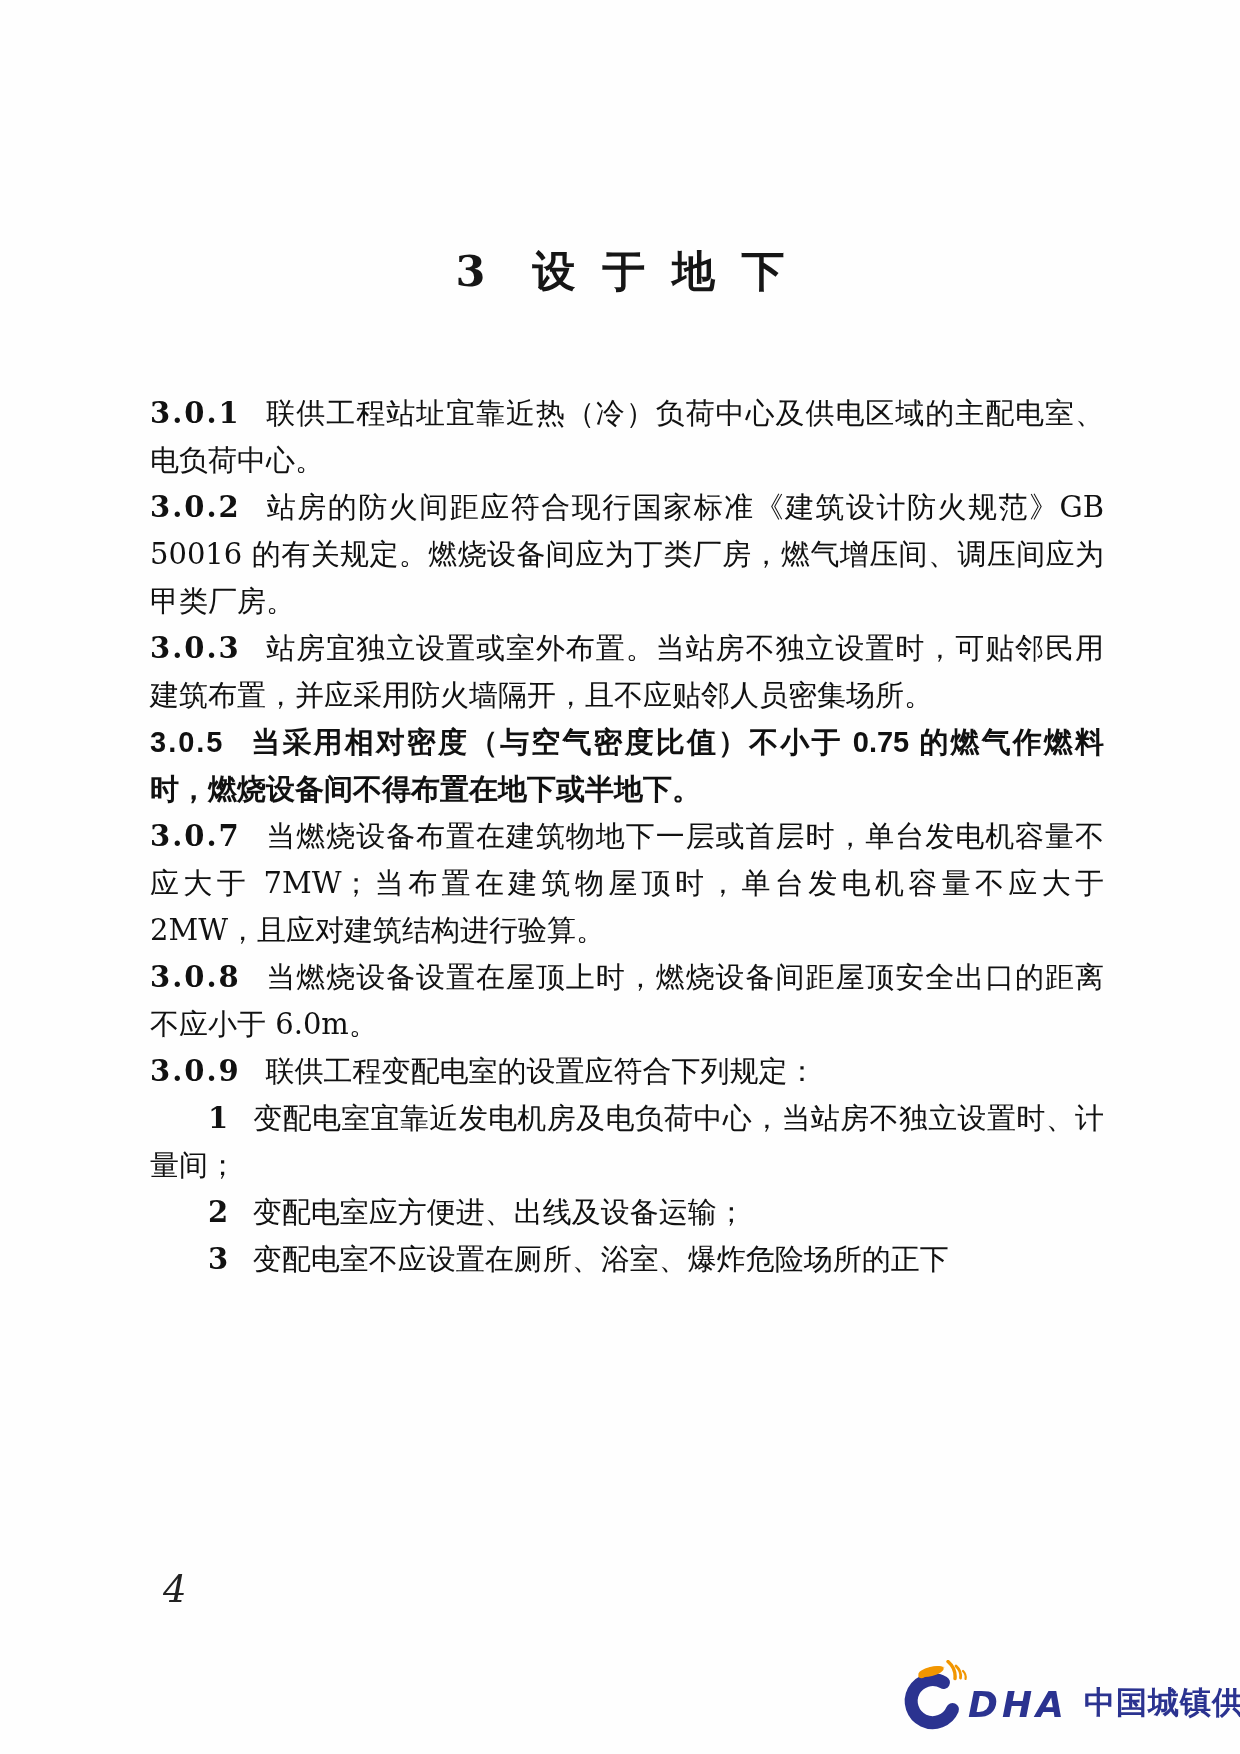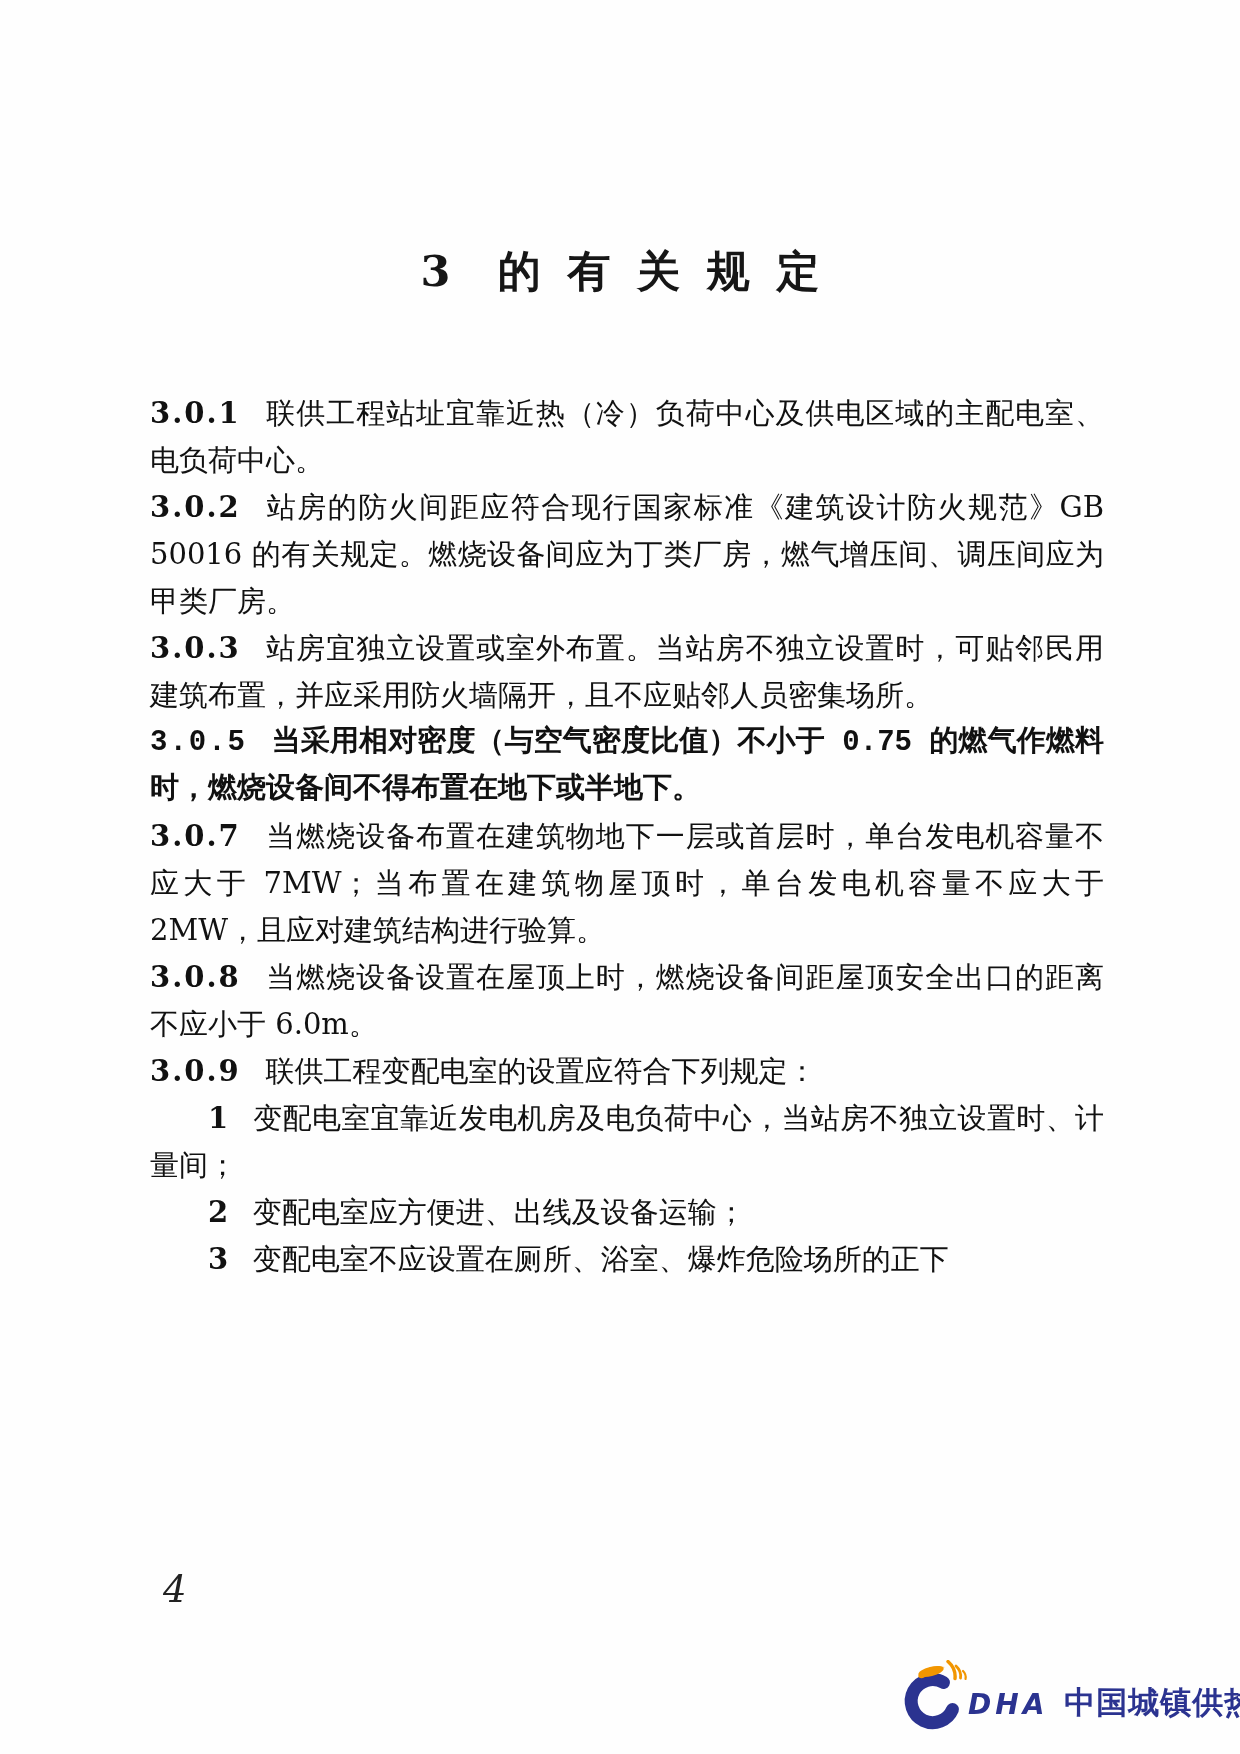--- a/index.html
+++ b/index.html
@@ -37,21 +37,21 @@
     text-justify: inter-ideograph;
   }
   .clause { margin: 0; }
   .cnum {
     font-weight: bold;
     letter-spacing: 2px;
     margin-right: 0.85em;
     white-space: nowrap;
   }
   .hei {
-    font-family: Liberation Mono, monospace;
+    font-family: Liberation Sans, sans-serif;
     font-weight: bold;
   }
   .subitem { margin: 0; text-indent: 2em; }
   .subitem .cnum { letter-spacing: 0; }
   .page-number {
     position: absolute;
     left: 163px;
     top: 1568px;
     font-size: 37px;
     font-style: italic;
@@ -64,42 +64,42 @@
     top: 1660px;
     display: flex;
     align-items: center;
     gap: 10px;
   }
   .logo-emblem { display: block; }
   .logo-acronym {
     font-family: "DejaVu Sans", "Liberation Sans", sans-serif;
     font-weight: bold;
     font-style: italic;
-    font-size: 28px;
+    font-size: 36px;
     letter-spacing: 4px;
     margin-left: -14px;
     margin-top: 14px;
   }
   .logo-orgname {
     font-family: "DejaVu Sans", "Liberation Sans", sans-serif;
     font-weight: bold;
     font-size: 31px;
     letter-spacing: 1px;
     margin-top: 12px;
     margin-left: 6px;
     white-space: nowrap;
   }
 </style>
 </head>
 <body>
 
 <div class="page">
 
   <div class="chapter-heading">
-    <span class="chapter-num">3</span><span class="chapter-title">的有关规定</span>
+    <span class="chapter-num">3</span><span class="chapter-title">设于地下</span>
   </div>
 
   <div class="content">
     <p class="clause"><b class="cnum">3.0.1</b><span>联供工程站址宜靠近热（冷）负荷中心及供电区域的主配电室、电负荷中心。</span></p>
     <p class="clause"><b class="cnum">3.0.2</b><span>站房的防火间距应符合现行国家标准《建筑设计防火规范》GB 50016 的有关规定。燃烧设备间应为丁类厂房，燃气增压间、调压间应为甲类厂房。</span></p>
     <p class="clause"><b class="cnum">3.0.3</b><span>站房宜独立设置或室外布置。当站房不独立设置时，可贴邻民用建筑布置，并应采用防火墙隔开，且不应贴邻人员密集场所。</span></p>
     <p class="clause hei"><b class="cnum">3.0.5</b><span>当采用相对密度（与空气密度比值）不小于 0.75 的燃气作燃料时，燃烧设备间不得布置在地下或半地下。</span></p>
     <p class="clause"><b class="cnum">3.0.7</b><span>当燃烧设备布置在建筑物地下一层或首层时，单台发电机容量不应大于 7MW；当布置在建筑物屋顶时，单台发电机容量不应大于 2MW，且应对建筑结构进行验算。</span></p>
     <p class="clause"><b class="cnum">3.0.8</b><span>当燃烧设备设置在屋顶上时，燃烧设备间距屋顶安全出口的距离不应小于 6.0m。</span></p>
     <p class="clause"><b class="cnum">3.0.9</b><span>联供工程变配电室的设置应符合下列规定：</span></p>

